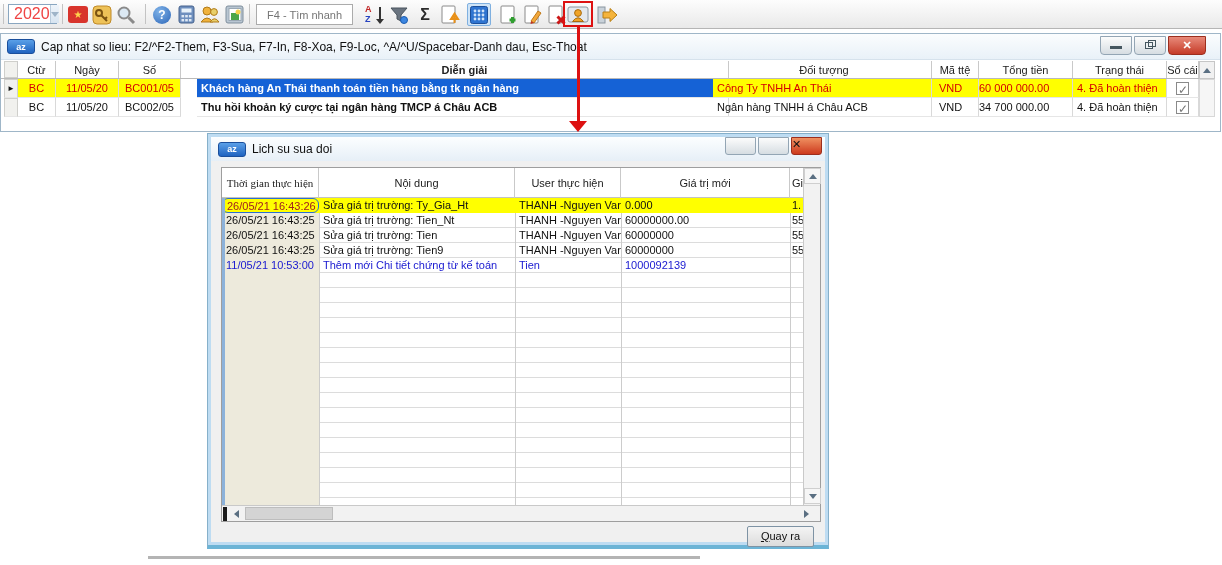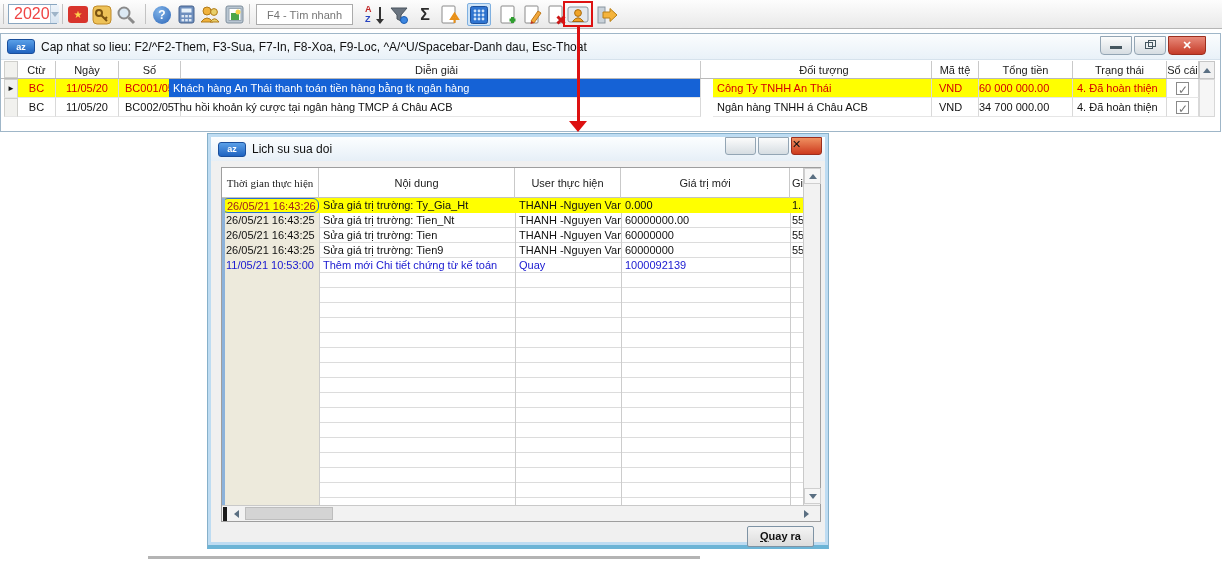--- a/index.html
+++ b/index.html
@@ -54,21 +54,21 @@
   .mg-head { position:absolute; left:0; top:27px; width:1214px; height:18px; background:#fff; border-bottom:1px solid #b9b9b9; }
   .mg-row { position:absolute; left:0; width:1214px; height:19px; }
   .mgc { position:absolute; top:0; height:100%; border-right:1px solid #d9d9d9; line-height:18px;
          overflow:hidden; white-space:nowrap; }
   .mg-head .mgc { text-align:center; border-right:1px solid #c9c9c9; color:#222; }
   .mg-row .mgc { border-bottom:1px solid #e6e6e6; }
   .c-sel{left:3px;width:14px;background:#f1f1ee;border:1px solid #cfcfcb;text-align:center;font-size:8px;line-height:17px;}
   .c-ctu{left:17px;width:38px;text-align:center;}
   .c-ngay{left:55px;width:63px;text-align:center;}
   .c-so{left:118px;width:62px;text-align:center;}
-  .c-dg{left:168px;width:532px;padding-left:4px;}
+  .c-dg{left:196px;width:532px;padding-left:4px;font-weight:bold;}
   .c-dt{left:712px;width:219px;padding-left:4px;}
   .c-ma{left:931px;width:47px;padding-left:7px;}
   .c-tt{left:978px;width:94px;text-align:left;padding-right:4px;}
   .c-ts{left:1072px;width:94px;padding-left:4px;}
   .c-sc{left:1166px;width:32px;text-align:center;}
   .hl { background:#ffff00; color:#d40000; }
   .selcell { background:#1562d6; color:#fff; }
   .chk { display:inline-block; width:13px; height:13px; margin-top:3px; background:#fff; border:1px solid #8a8a8a; position:relative; }
   .chk:after { content:"\2713"; position:absolute; left:1px; top:-2px; color:#777; font-size:12px; }
   .vsb-up { position:absolute; left:1198px; top:27px; width:16px; height:18px; background:#f1f1f1; border:1px solid #c6c6c6;
@@ -114,21 +114,21 @@
   .sbtn { position:absolute; left:0; width:17px; height:16px; background:#f6f6f6; border:1px solid #cfcfcf;
           display:flex; align-items:center; justify-content:center; }
   .tri-up:after { content:""; border:4px solid transparent; border-bottom:5px solid #5a6f82; margin-top:-4px; }
   .tri-dn:after { content:""; border:4px solid transparent; border-top:5px solid #5a6f82; margin-bottom:-4px; }
   .tri-lf:after { content:""; border:4px solid transparent; border-right:5px solid #5a6f82; margin-left:-4px; }
   .tri-rt:after { content:""; border:4px solid transparent; border-left:5px solid #5a6f82; margin-right:-4px; }
   .dhsb { position:absolute; left:0; top:337px; width:598px; height:16px; background:#f2f2f2; border-top:1px solid #c9c9c9; }
   .hsb-mark { position:absolute; left:1px; top:1px; width:4px; height:14px; background:#1a1a1a; }
   .hsb-thumb { position:absolute; left:23px; top:1px; width:88px; height:13px; background:#d4d4d4; border:1px solid #bdbdbd; }
   .qbtn { position:absolute; left:539px; top:392px; width:67px; height:21px; border:1px solid #7e93a4;
-          background:linear-gradient(#f4f4f4,#dcdcdc); border-radius:2px; text-align:center; line-height:19px; font-size:11px; color:#111;font-weight:bold; }
+          background:linear-gradient(#f4f4f4,#dcdcdc); border-radius:2px; text-align:center; line-height:19px; font-size:11px; color:#111; }
   .qbtn .lbl::first-letter { text-decoration:underline; }
 
   .bottom-line { position:absolute; left:148px; top:556px; width:552px; height:3px; background:#b4b4b4; }
   svg { display:block; }
 </style>
 </head>
 <body>
 
 <div class="stage">
 
@@ -386,21 +386,21 @@
         <div class="drow" style="top:45px">
           <span class="dc d-time">26/05/21 16:43:25</span>
           <span class="dc d-content">Sửa giá trị trường: Tien9</span>
           <span class="dc d-user">THANH -Nguyen Van Tha</span>
           <span class="dc d-new">60000000</span>
           <span class="dc d-old">55</span>
         </div>
         <div class="drow added" style="top:60px">
           <span class="dc d-time">11/05/21 10:53:00</span>
           <span class="dc d-content">Thêm mới Chi tiết chứng từ kế toán</span>
-          <span class="dc d-user">Quay</span>
+          <span class="dc d-user">Tien</span>
           <span class="dc d-new">1000092139</span>
           <span class="dc d-old"></span>
         </div>
       </div>
 
       <div class="dvsb">
         <div class="sbtn tri-up" style="top:0"></div>
         <div class="sbtn tri-dn" style="top:320px"></div>
       </div>
       <div class="dhsb">

